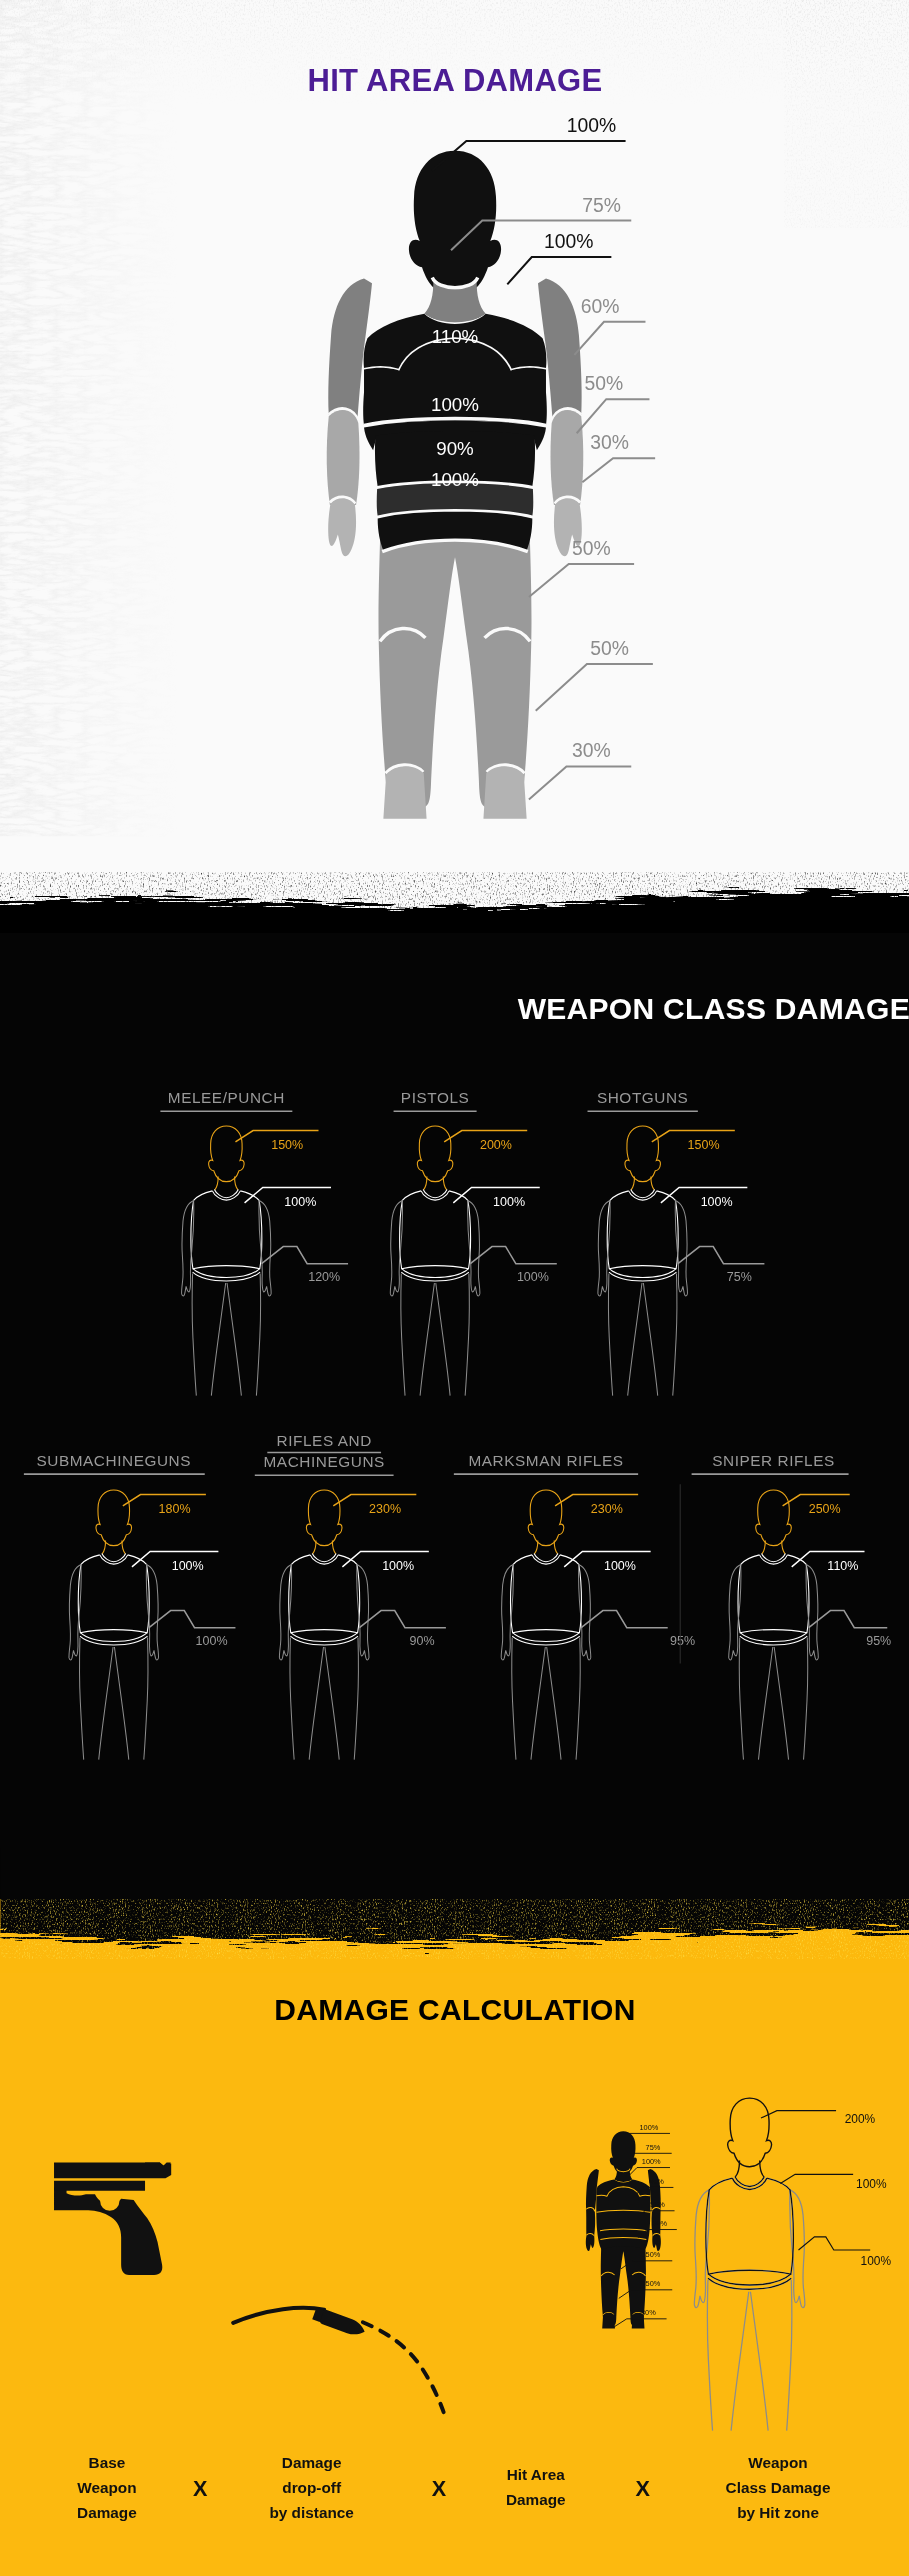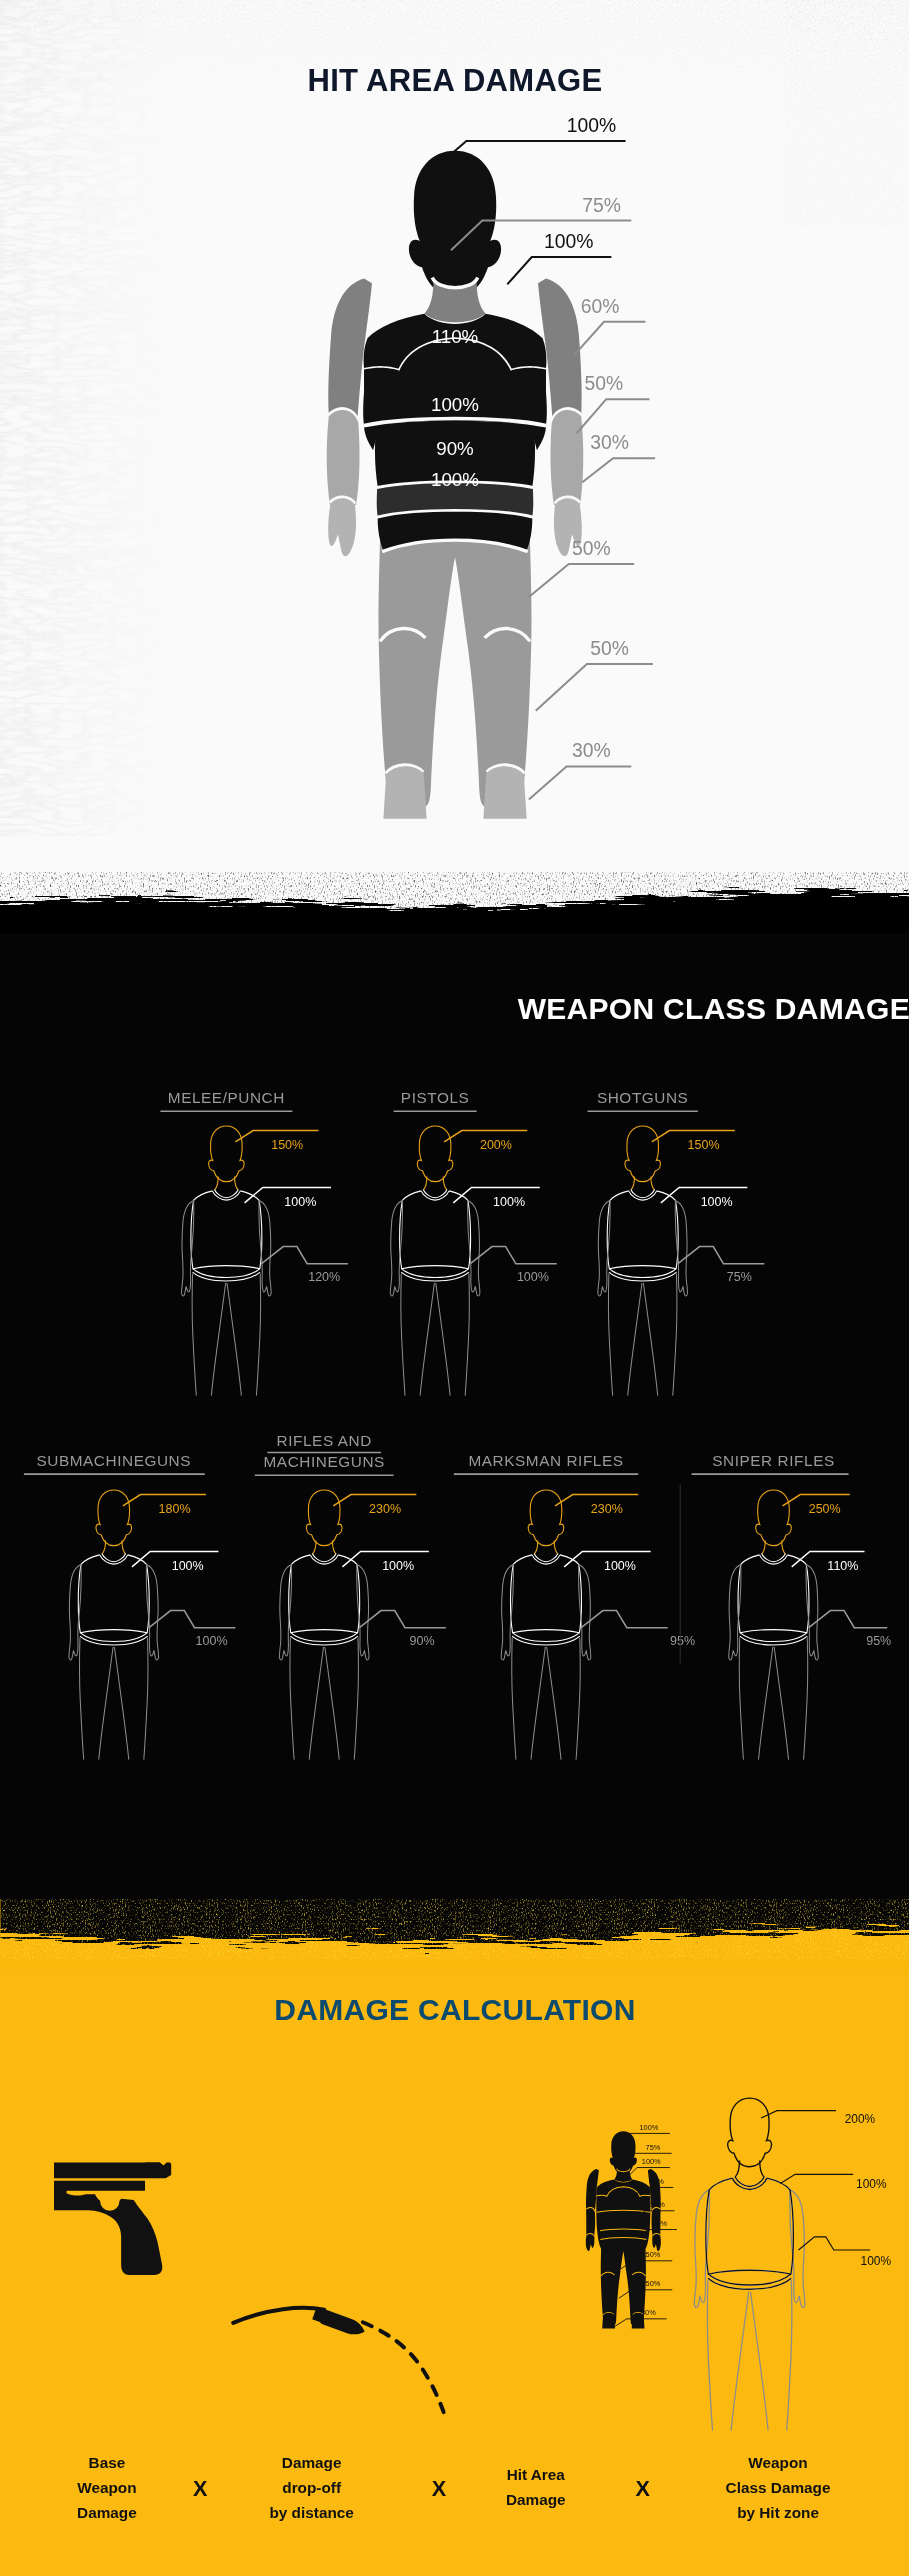--- a/index.html
+++ b/index.html
@@ -30,21 +30,21 @@
     opacity: .55;
   }
   #sec-hitarea .title {
     position: absolute;
     left: 0; top: 63px;
     width: 910px;
     text-align: center;
     font-size: 31px;
     font-weight: bold;
     letter-spacing: 0.3px;
-    color: #0f172a;
+    color: #4c1d95;
   }
   #hitarea-svg { position: absolute; left: 0; top: 0; }
 
   
   #sec-weapon {
     position: absolute;
     left: 0; top: 870px;
     width: 910px; height: 1041px;
     background: #050505;
     overflow: hidden;
@@ -69,21 +69,21 @@
     background: #FCB90F;
     overflow: hidden;
   }
   #sec-calc .title {
     position: absolute;
     left: 0; top: 1993px;
     width: 910px;
     text-align: center;
     font-size: 30px;
     font-weight: bold;
-    color: #0c4a6e;
+    color: #000000;
     letter-spacing: 0.3px;
   }
   #calc-svg { position: absolute; left: 0; top: 0; }
 
   
   .edge { position: absolute; left: 0; width: 910px; pointer-events: none; }
 </style>
 </head>
 <body>
 

